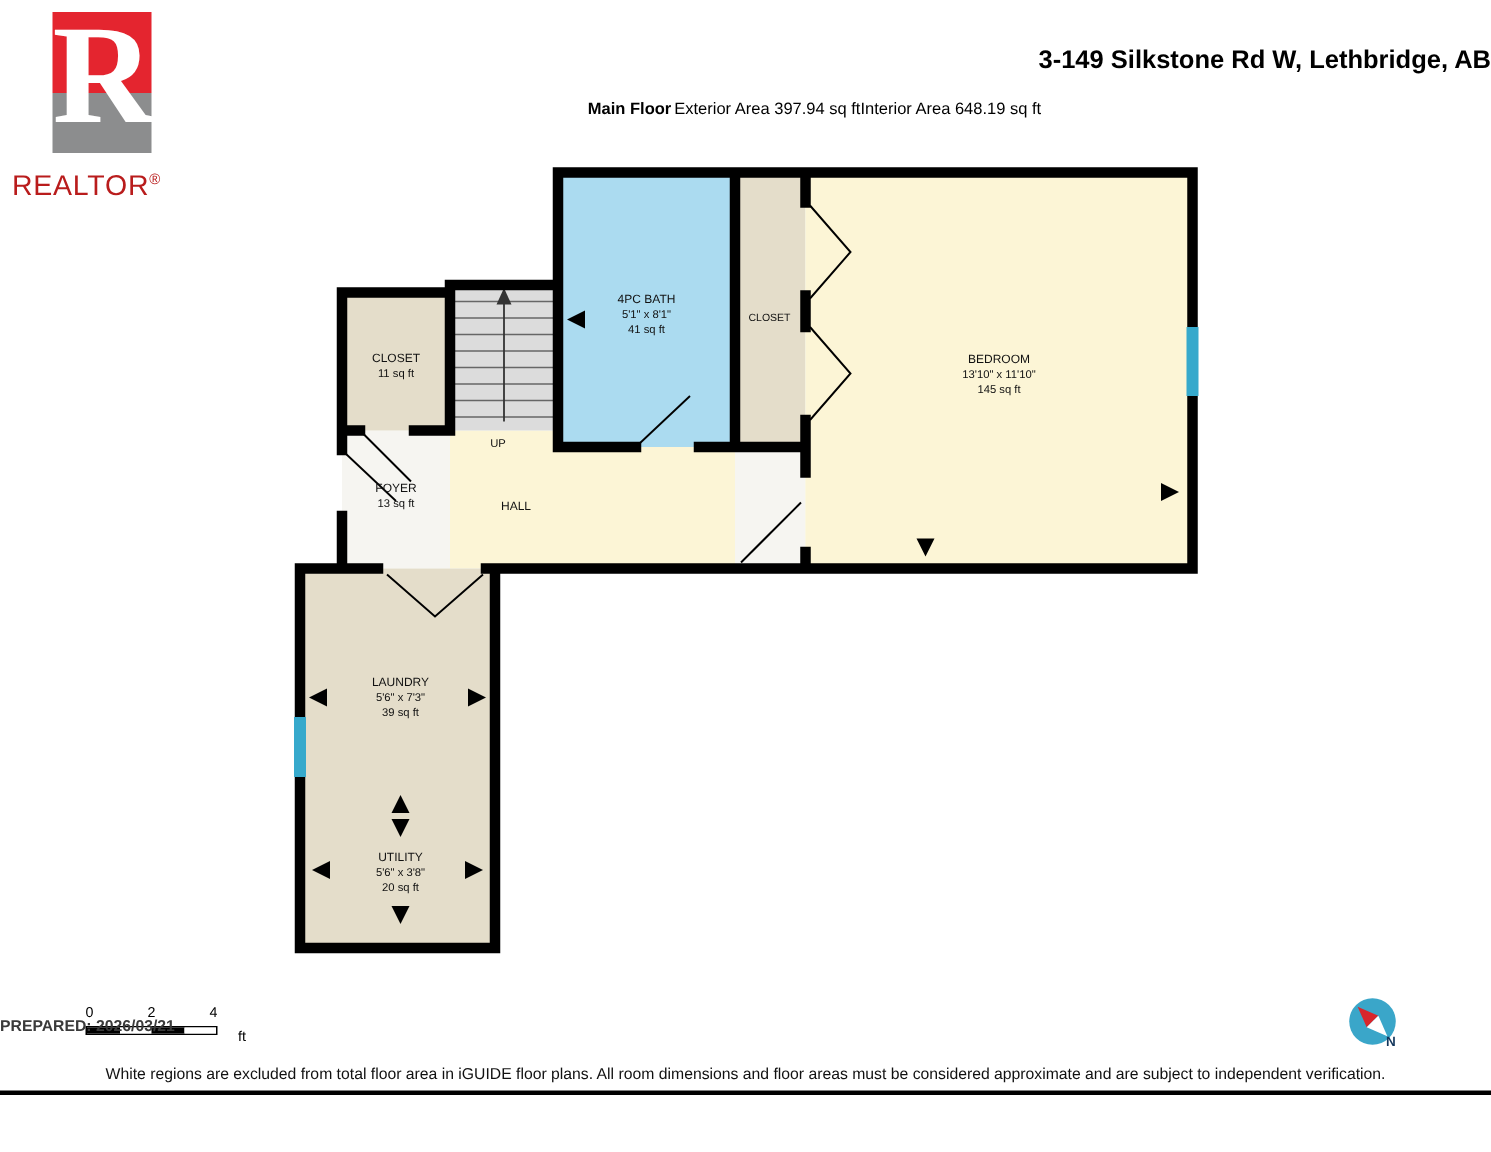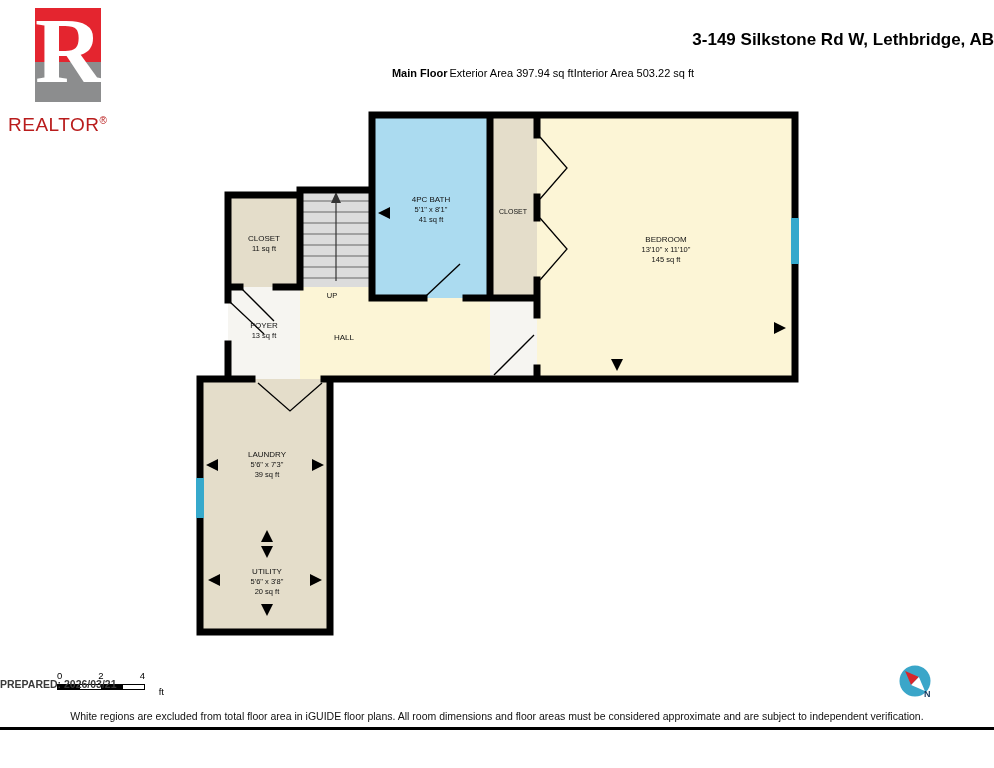--- a/index.html
+++ b/index.html
@@ -53,21 +53,21 @@
     <div class="logo-r">R</div>
   </div>
   <div class="logo-text"><span>REALTOR</span><span class="reg">®</span></div>
 </div>
 
 <h1 class="title">3-149 Silkstone Rd W, Lethbridge, AB</h1>
 <div class="subhdr">
   <span class="floor-name">Main Floor</span>
   <span class="area-lines">
     <span>Exterior Area 397.94 sq ft</span>
-    <span>Interior Area 503.22 sq ft</span>
+    <span>Interior Area 648.19 sq ft</span>
   </span>
 </div>
 
 <svg class="plan-svg" width="994" height="768" viewBox="0 0 994 768" xmlns="http://www.w3.org/2000/svg">
 
   <g>
     <rect x="228" y="287" width="72" height="92" fill="#f6f5f1"></rect>
     <rect x="300" y="287" width="237" height="92" fill="#fcf5d6"></rect>
     <rect x="490" y="298" width="47" height="81" fill="#f6f5f1"></rect>
     <rect x="228" y="195" width="72" height="92" fill="#e4ddca"></rect>

